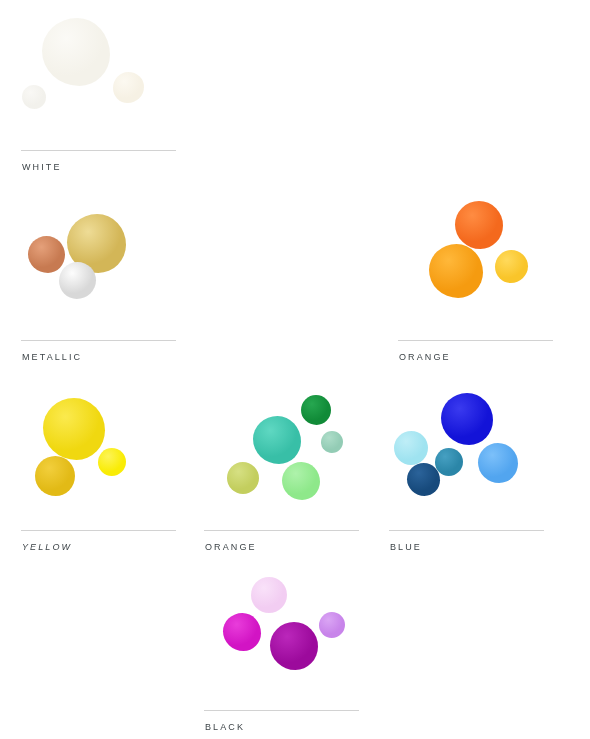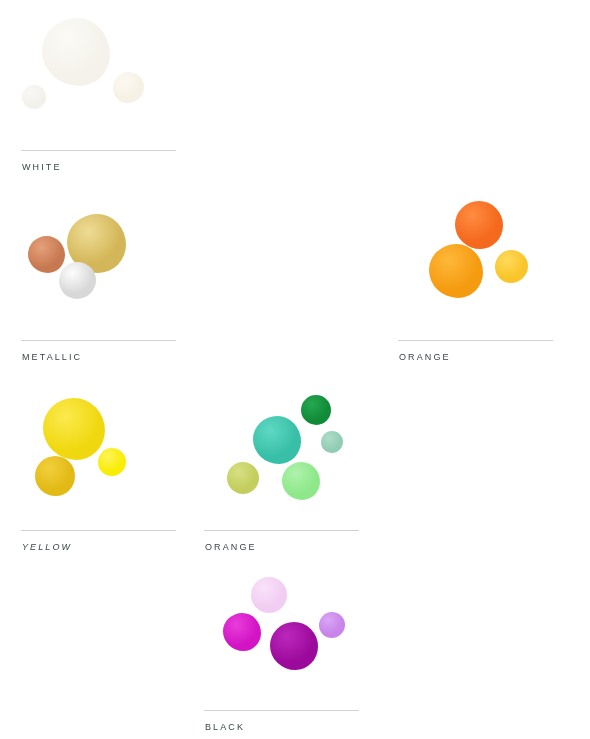--- a/index.html
+++ b/index.html
@@ -105,20 +105,31 @@
       <div class="blob-stage">
         <div class="blob" title="#118b38" style="left: 108px; top: 5px; width: 30px; height: 30px; border-radius: 50% 50% 48% 52% / 50%; background: radial-gradient(circle at 36% 30%, rgb(38, 167, 80) 0%, rgb(17, 139, 56) 58%, rgb(17, 139, 56) 100%);"></div>
         <div class="blob" title="#38bfa7" style="left: 60px; top: 26px; width: 48px; height: 48px; border-radius: 51% 49% 46% 54% / 48% 53% 47% 52%; background: radial-gradient(circle at 36% 30%, rgb(95, 216, 194) 0%, rgb(56, 191, 167) 58%, rgb(56, 191, 167) 100%);"></div>
         <div class="blob" title="#93ccb5" style="left: 128px; top: 41px; width: 22px; height: 22px; border-radius: 50% 50% 51% 49% / 51% 49%; background: radial-gradient(circle at 36% 30%, rgb(174, 221, 201) 0%, rgb(147, 204, 181) 58%, rgb(147, 204, 181) 100%);"></div>
         <div class="blob" title="#c3ce5e" style="left: 34px; top: 72px; width: 32px; height: 32px; border-radius: 49% 51% 50% 50% / 50%; background: radial-gradient(circle at 36% 30%, rgb(214, 224, 131) 0%, rgb(195, 206, 94) 58%, rgb(195, 206, 94) 100%);"></div>
         <div class="blob" title="#8ee88a" style="left: 89px; top: 72px; width: 38px; height: 38px; border-radius: 51% 49% 47% 53% / 49% 52% 48% 51%; background: radial-gradient(circle at 36% 30%, rgb(174, 242, 171) 0%, rgb(142, 232, 138) 58%, rgb(142, 232, 138) 100%);"></div>
       </div>
       <div class="cell-divider"></div>
       <div class="cell-label">ORANGE</div>
     </div>
+    <div class="swatch-cell" style="left: 378px; top: 390px;">
+      <div class="blob-stage">
+        <div class="blob" title="#1313d8" style="left: 63px; top: 3px; width: 52px; height: 52px; border-radius: 50% 50% 46% 54% / 48% 52%; background: radial-gradient(circle at 36% 30%, rgb(58, 58, 239) 0%, rgb(19, 19, 216) 58%, rgb(19, 19, 216) 100%);"></div>
+        <div class="blob" title="#9fe3f0" style="left: 16px; top: 41px; width: 34px; height: 34px; border-radius: 51% 49% 50% 50% / 50%; background: radial-gradient(circle at 36% 30%, rgb(191, 238, 247) 0%, rgb(159, 227, 240) 58%, rgb(159, 227, 240) 100%);"></div>
+        <div class="blob" title="#2b86a8" style="left: 57px; top: 58px; width: 28px; height: 28px; border-radius: 49% 51% 51% 49% / 51% 49%; background: radial-gradient(circle at 36% 30%, rgb(70, 160, 194) 0%, rgb(43, 134, 168) 58%, rgb(43, 134, 168) 100%);"></div>
+        <div class="blob" title="#52a5ef" style="left: 100px; top: 53px; width: 40px; height: 40px; border-radius: 50% 50% 47% 53% / 49% 51%; background: radial-gradient(circle at 36% 30%, rgb(124, 192, 250) 0%, rgb(82, 165, 239) 58%, rgb(82, 165, 239) 100%);"></div>
+        <div class="blob" title="#174a7c" style="left: 29px; top: 73px; width: 33px; height: 33px; border-radius: 51% 49% 47% 53% / 49% 52% 48% 51%; background: radial-gradient(circle at 36% 30%, rgb(43, 99, 154) 0%, rgb(23, 74, 124) 58%, rgb(23, 74, 124) 100%);"></div>
+      </div>
+      <div class="cell-divider"></div>
+      <div class="cell-label">BLUE</div>
+    </div>
     <div class="swatch-cell" style="left: 193px; top: 570px;">
       <div class="blob-stage">
         <div class="blob" title="#f2cdf2" style="left: 58px; top: 7px; width: 36px; height: 36px; border-radius: 50%; background: radial-gradient(circle at 36% 30%, rgb(249, 226, 249) 0%, rgb(242, 205, 242) 58%, rgb(242, 205, 242) 100%);"></div>
         <div class="blob" title="#d214c4" style="left: 30px; top: 43px; width: 38px; height: 38px; border-radius: 51% 49% 46% 54% / 48% 53% 47% 52%; background: radial-gradient(circle at 36% 30%, rgb(233, 61, 219) 0%, rgb(210, 20, 196) 58%, rgb(210, 20, 196) 100%);"></div>
         <div class="blob" title="#9c0a9c" style="left: 77px; top: 52px; width: 48px; height: 48px; border-radius: 50% 50% 47% 53% / 49% 51%; background: radial-gradient(circle at 36% 30%, rgb(187, 39, 187) 0%, rgb(156, 10, 156) 58%, rgb(156, 10, 156) 100%);"></div>
         <div class="blob" title="#c884ea" style="left: 126px; top: 42px; width: 26px; height: 26px; border-radius: 49% 51% 51% 49% / 51% 49%; background: radial-gradient(circle at 36% 30%, rgb(218, 165, 244) 0%, rgb(200, 132, 234) 58%, rgb(200, 132, 234) 100%);"></div>
       </div>
       <div class="cell-divider"></div>
       <div class="cell-label">BLACK</div>
     </div>

